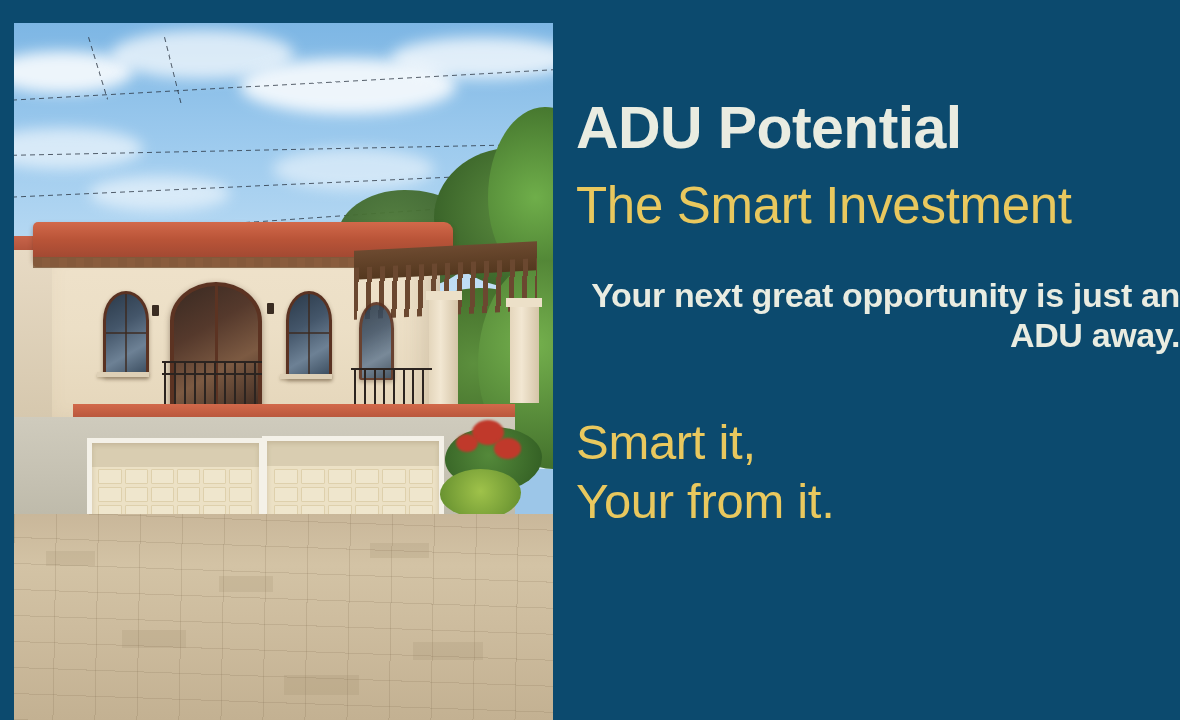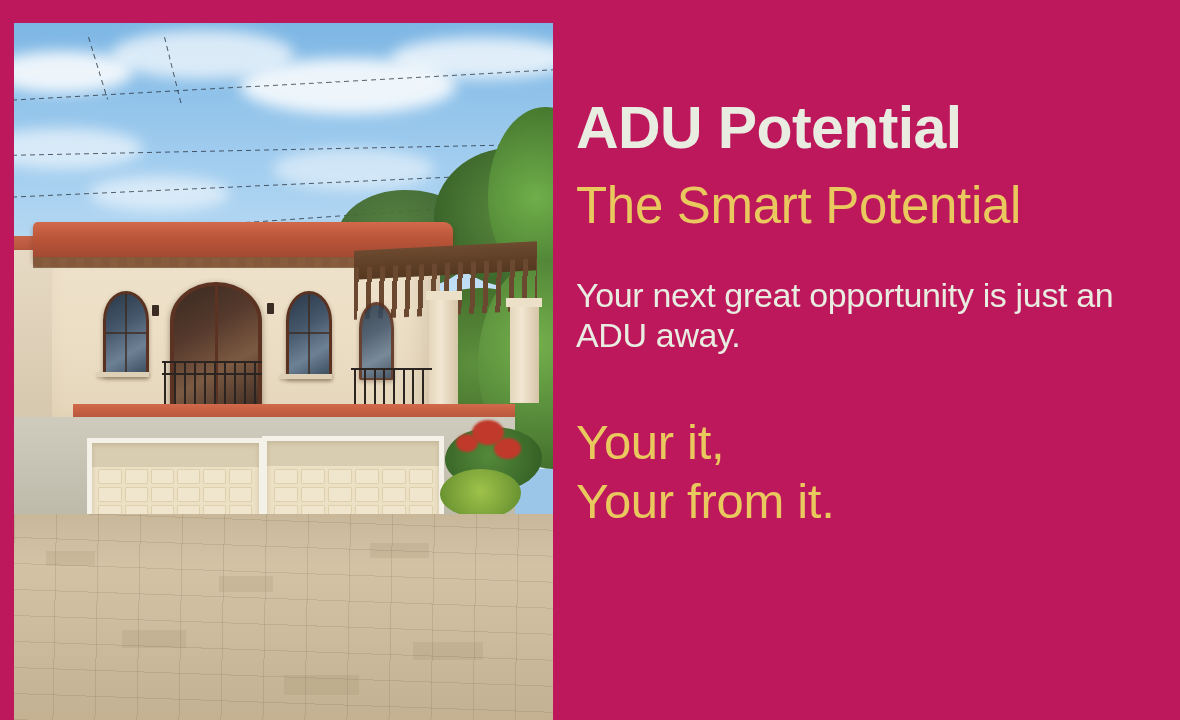--- a/index.html
+++ b/index.html
@@ -2,21 +2,21 @@
 <html><head>
 <meta charset="utf-8">
 <style>
   html,body{margin:0;padding:0;}
   body{
     width:1180px;height:720px;overflow:hidden;
     background:#043b26;
     font-family:"Liberation Sans",sans-serif;
     -webkit-font-smoothing:antialiased;
   }
-  .slide{position:relative;width:1180px;height:720px;background:#be185d;overflow:hidden;}
+  .slide{position:relative;width:1180px;height:720px;background:#0c4a6e;overflow:hidden;}
 
   
   .photo{
     position:absolute;left:14px;top:23px;width:539px;height:697px;
     overflow:hidden;background:#9cc6e8;
   }
   .photo-inner{position:absolute;inset:0;overflow:hidden;}
 
   
   .sky{position:absolute;left:0;top:0;width:100%;height:64%;
@@ -154,22 +154,23 @@
     font-size:59px;line-height:1.02;font-weight:700;letter-spacing:-.6px;
     color:#e9ece1;white-space:nowrap;
   }
   .subtitle{
     position:absolute;left:11px;top:180px;
     font-size:51px;line-height:1.02;font-weight:400;letter-spacing:-.3px;
     color:#e9c85e;white-space:nowrap;
   }
   .body{
     position:absolute;left:11px;top:275px;width:604px;
-    font-size:34px;line-height:1.18;font-weight:400;letter-spacing:-.35px;
+    font-size:34px;line-height:1.18;font-weight:700;letter-spacing:-.35px;
     color:#e9ece1;
+    text-align:right;
   }
   .tagline{
     position:absolute;left:11px;top:413px;
     font-size:49px;line-height:1.2;font-weight:400;letter-spacing:-.3px;
     color:#e9c85e;
   }
   .tagline div{white-space:nowrap;}
 </style>
 </head>
 <body>
@@ -335,23 +336,23 @@
         <div class="paver-tint" style="left:50%;top:78%;width:14%;height:10%;"></div>
       </div>
 
     </div>
   </div>
 
   <div class="panel">
 
     <div class="title">ADU Potential</div>
 
-    <div class="subtitle">The Smart Potential</div>
+    <div class="subtitle">The Smart Investment</div>
 
     <div class="body">Your next great opportunity is just an ADU away.</div>
 
     <div class="tagline">
-      <div>Your it,</div>
+      <div>Smart it,</div>
       <div>Your from it.</div>
     </div>
 
   </div>
 </div>
 
 </body></html>

